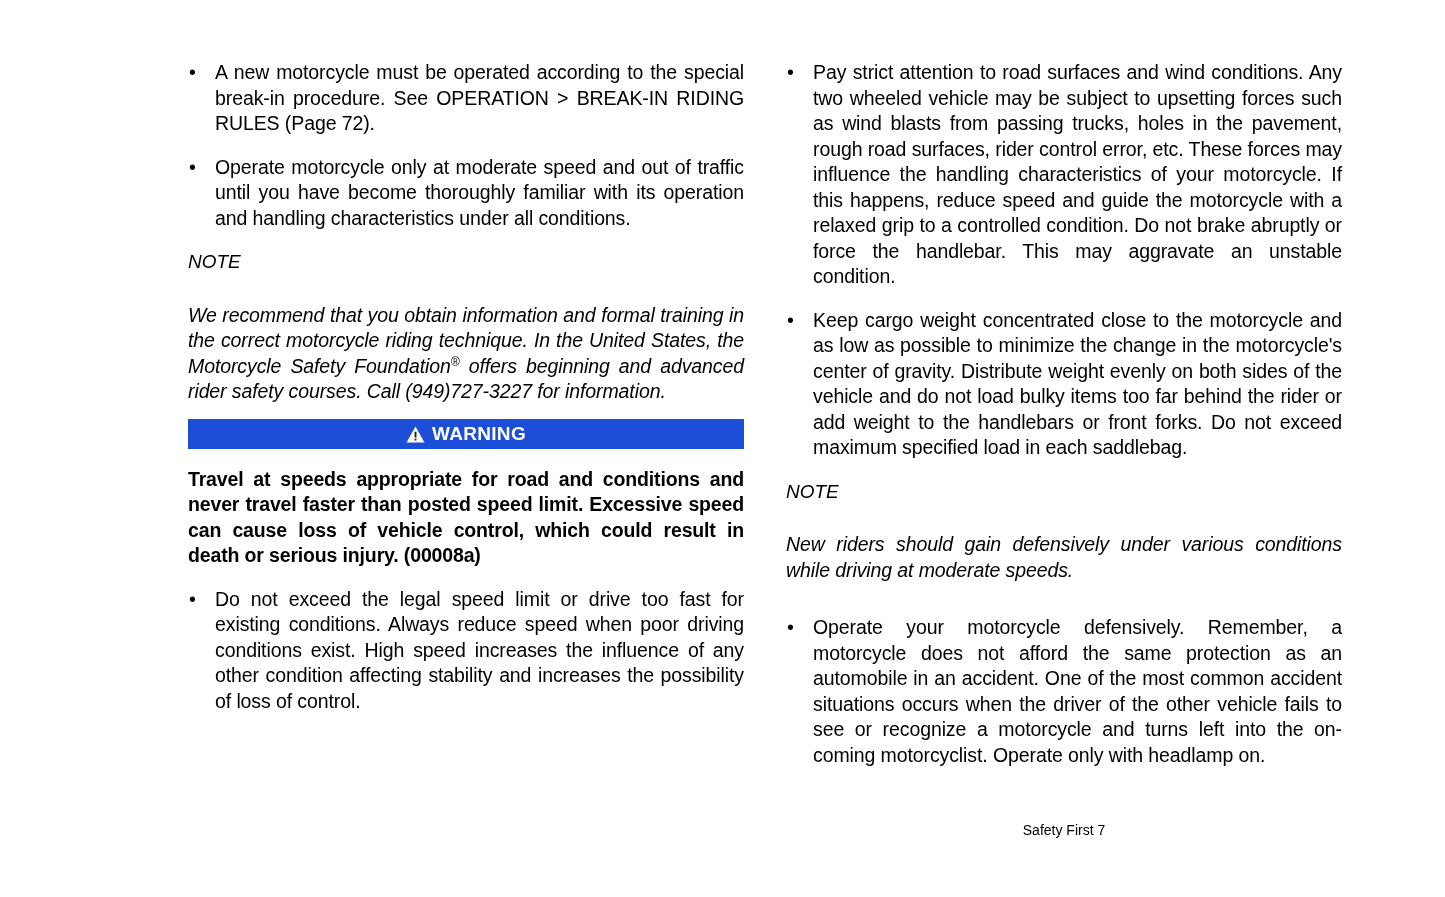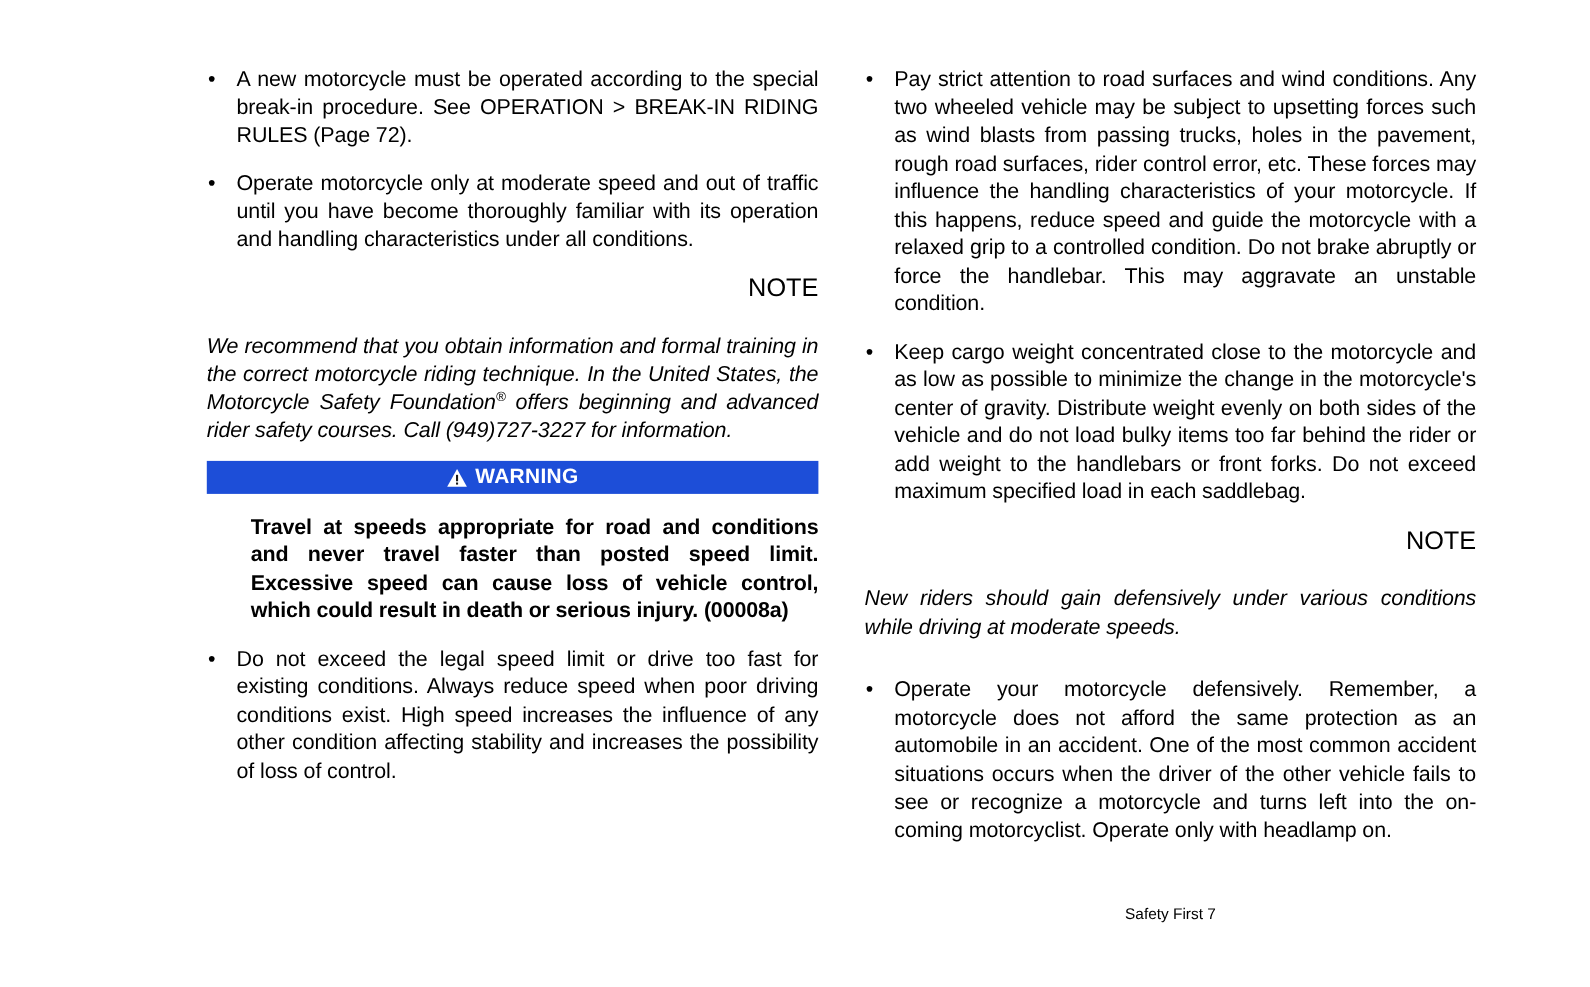--- a/index.html
+++ b/index.html
@@ -53,22 +53,23 @@
     left: 1px;
     top: 0;
     font-size: 19.5px;
     line-height: 25.5px;
   }
   .bullet .btext { display: block; }
 
   
   .note-block { margin: 16px 0 14px 0; }
   .note-title {
-    text-align: right;
-    font-size: 23px;
+    text-align: left;
+    font-style: italic;
+    font-size: 19px;
     line-height: 25.5px;
     margin-bottom: 2px;
   }
   .note-body {
     font-style: italic;
     font-size: 19.5px;
     line-height: 25.5px;
     text-align: justify;
     letter-spacing: -0.1px;
     margin-top: 28px;
@@ -100,21 +101,20 @@
     position: relative;
     top: 1px;
   }
   .warning-text {
     margin-top: 18px;
     font-weight: bold;
     font-size: 19.5px;
     line-height: 25.5px;
     text-align: justify;
     letter-spacing: -0.15px;
-    margin-left: 40px;
   }
 
   
   .gap-after-warning { height: 18px; }
 
   
   .footer {
     position: absolute;
     left: 786px;
     width: 556px;

